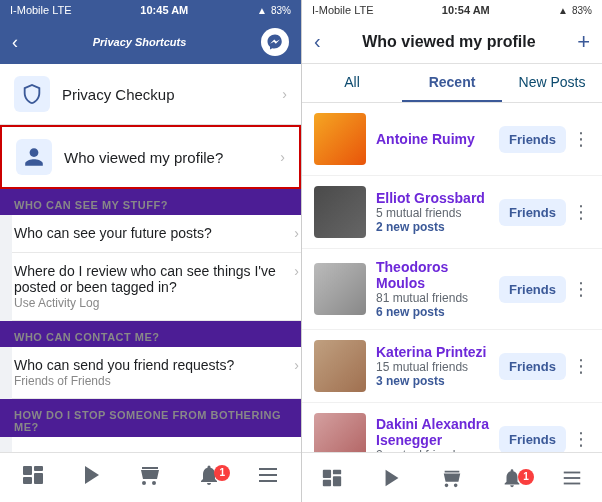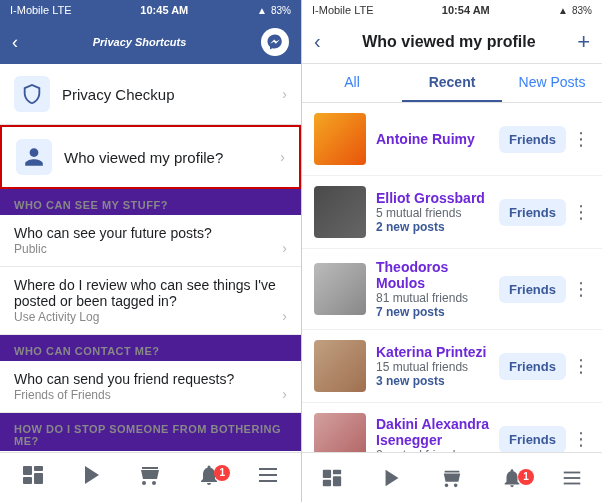--- a/index.html
+++ b/index.html
@@ -101,26 +101,27 @@
       background: #4c1d95;
       padding: 10px 14px 4px;
       font-size: 11px;
       font-weight: 700;
       color: #888;
       letter-spacing: 0.5px;
     }
 
     .sub-menu-item {
       background: white;
-      padding: 10px 14px;
+      padding: 10px 2px;
       border-bottom: 1px solid #e8e8e8;
       cursor: pointer;
       display: flex;
-      align-items: flex-end;
+      align-items: flex-start;
       justify-content: space-between;
+      margin-left: 12px;
     }
     .sub-menu-item-content { flex: 1; }
     .sub-menu-item-title { font-size: 14px; color: #1c1e21; margin-bottom: 1px; }
     .sub-menu-item-sub { font-size: 12px; color: #888; }
 
     .bottom-nav {
       background: white;
       border-top: 1px solid #e0e0e0;
       display: flex;
       justify-content: space-around;
@@ -183,21 +184,21 @@
     .tabs-bar {
       background: white;
       display: flex;
       border-bottom: 1px solid #e0e0e0;
     }
     .tab {
       flex: 1;
       text-align: center;
       padding: 10px 0;
       font-size: 14px;
-      color: #3b82f6;
+      color: #0c4a6e;
       cursor: pointer;
     }
     .tab.active {
       color: #3b5998;
       border-bottom: 2px solid #3b5998;
       font-weight: 600;
     }
 
     .profile-list {
       flex: 1;
@@ -306,21 +307,20 @@
       </div>
       <span class="menu-item-text">Who viewed my profile?</span>
       <span class="chevron">›</span>
     </div>
 
     <div class="section-header">WHO CAN SEE MY STUFF?</div>
 
     <div class="sub-menu-item">
       <div class="sub-menu-item-content">
         <div class="sub-menu-item-title">Who can see your future posts?</div>
-        <div class="sub-menu-item-sub">Public</div>
       </div>
       <span class="chevron">›</span>
     </div>
 
     <div class="sub-menu-item">
       <div class="sub-menu-item-content">
         <div class="sub-menu-item-title">Where do I review who can see things I've posted or been tagged in?</div>
         <div class="sub-menu-item-sub">Use Activity Log</div>
       </div>
       <span class="chevron">›</span>
@@ -432,21 +432,21 @@
       </div>
       <button class="friends-btn">Friends</button>
       <span class="more-icon">⋮</span>
     </div>
 
     <div class="profile-item">
       <div class="avatar-placeholder avatar-theodoros" style="border-radius:4px;"></div>
       <div class="profile-info">
         <div class="profile-name">Theodoros Moulos</div>
         <div class="profile-mutual">81 mutual friends</div>
-        <div class="profile-new">7 new posts</div>
+        <div class="profile-new">6 new posts</div>
       </div>
       <button class="friends-btn">Friends</button>
       <span class="more-icon">⋮</span>
     </div>
 
     <div class="profile-item">
       <div class="avatar-placeholder avatar-katerina" style="border-radius:4px;"></div>
       <div class="profile-info">
         <div class="profile-name">Katerina Printezi</div>
         <div class="profile-mutual">15 mutual friends</div>

